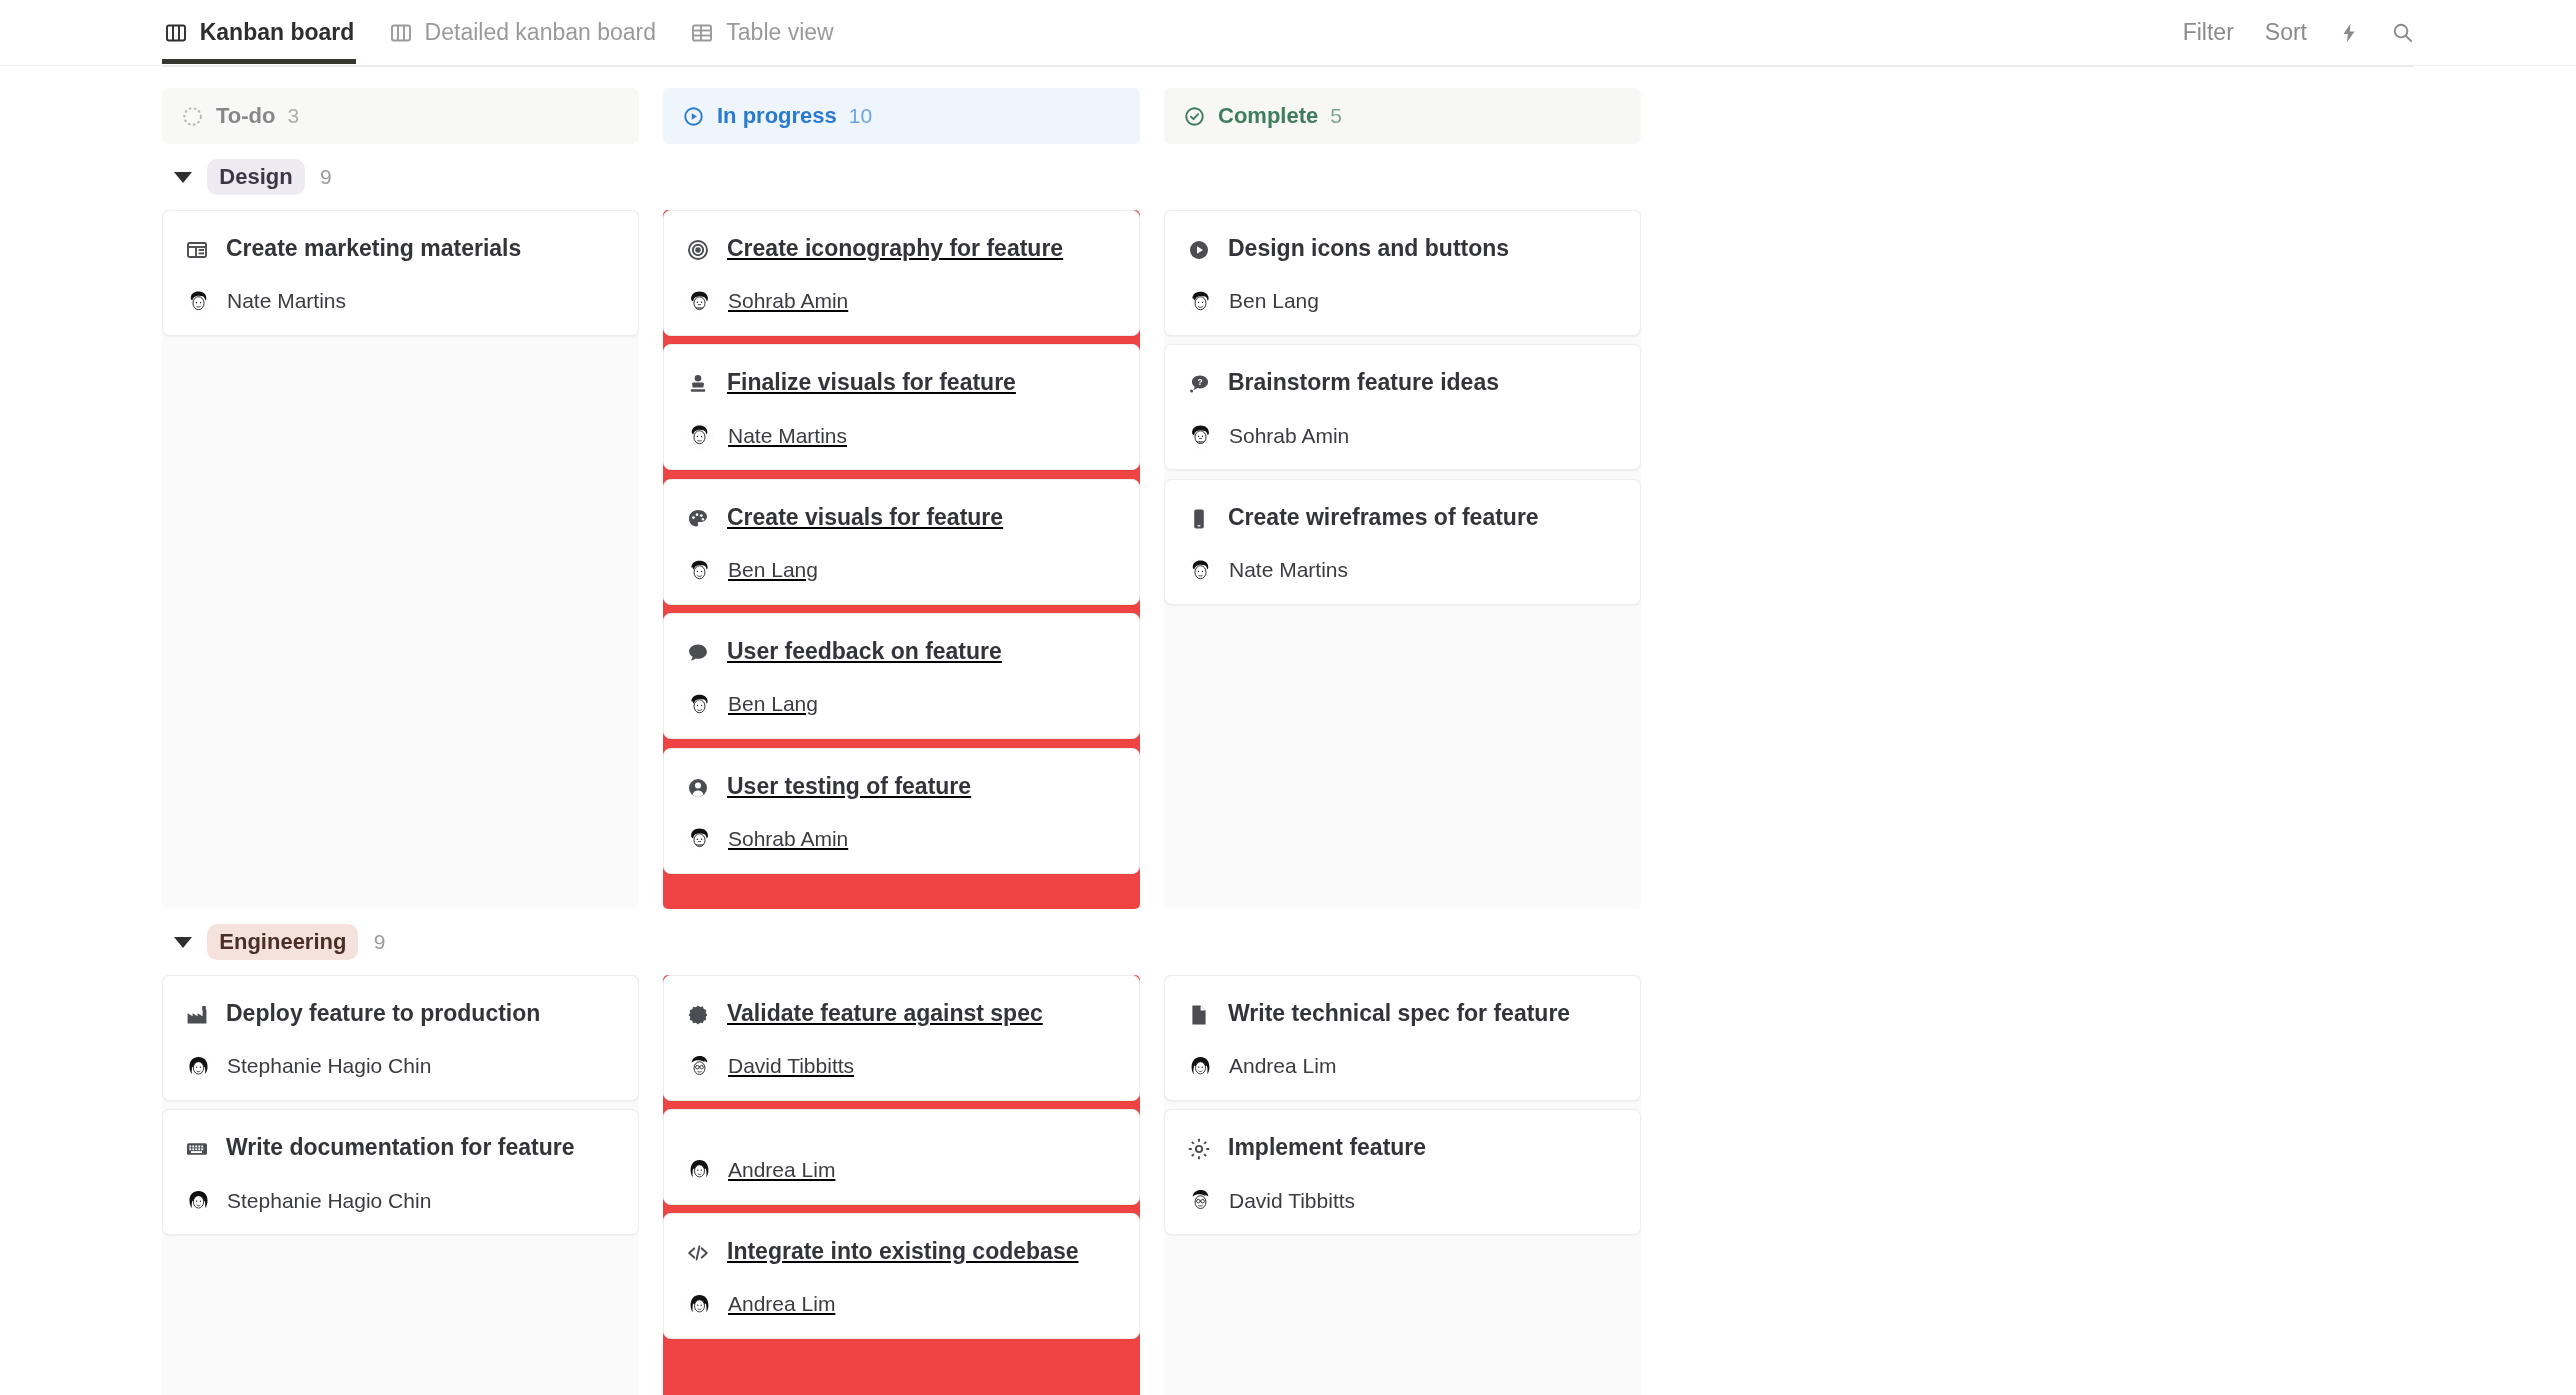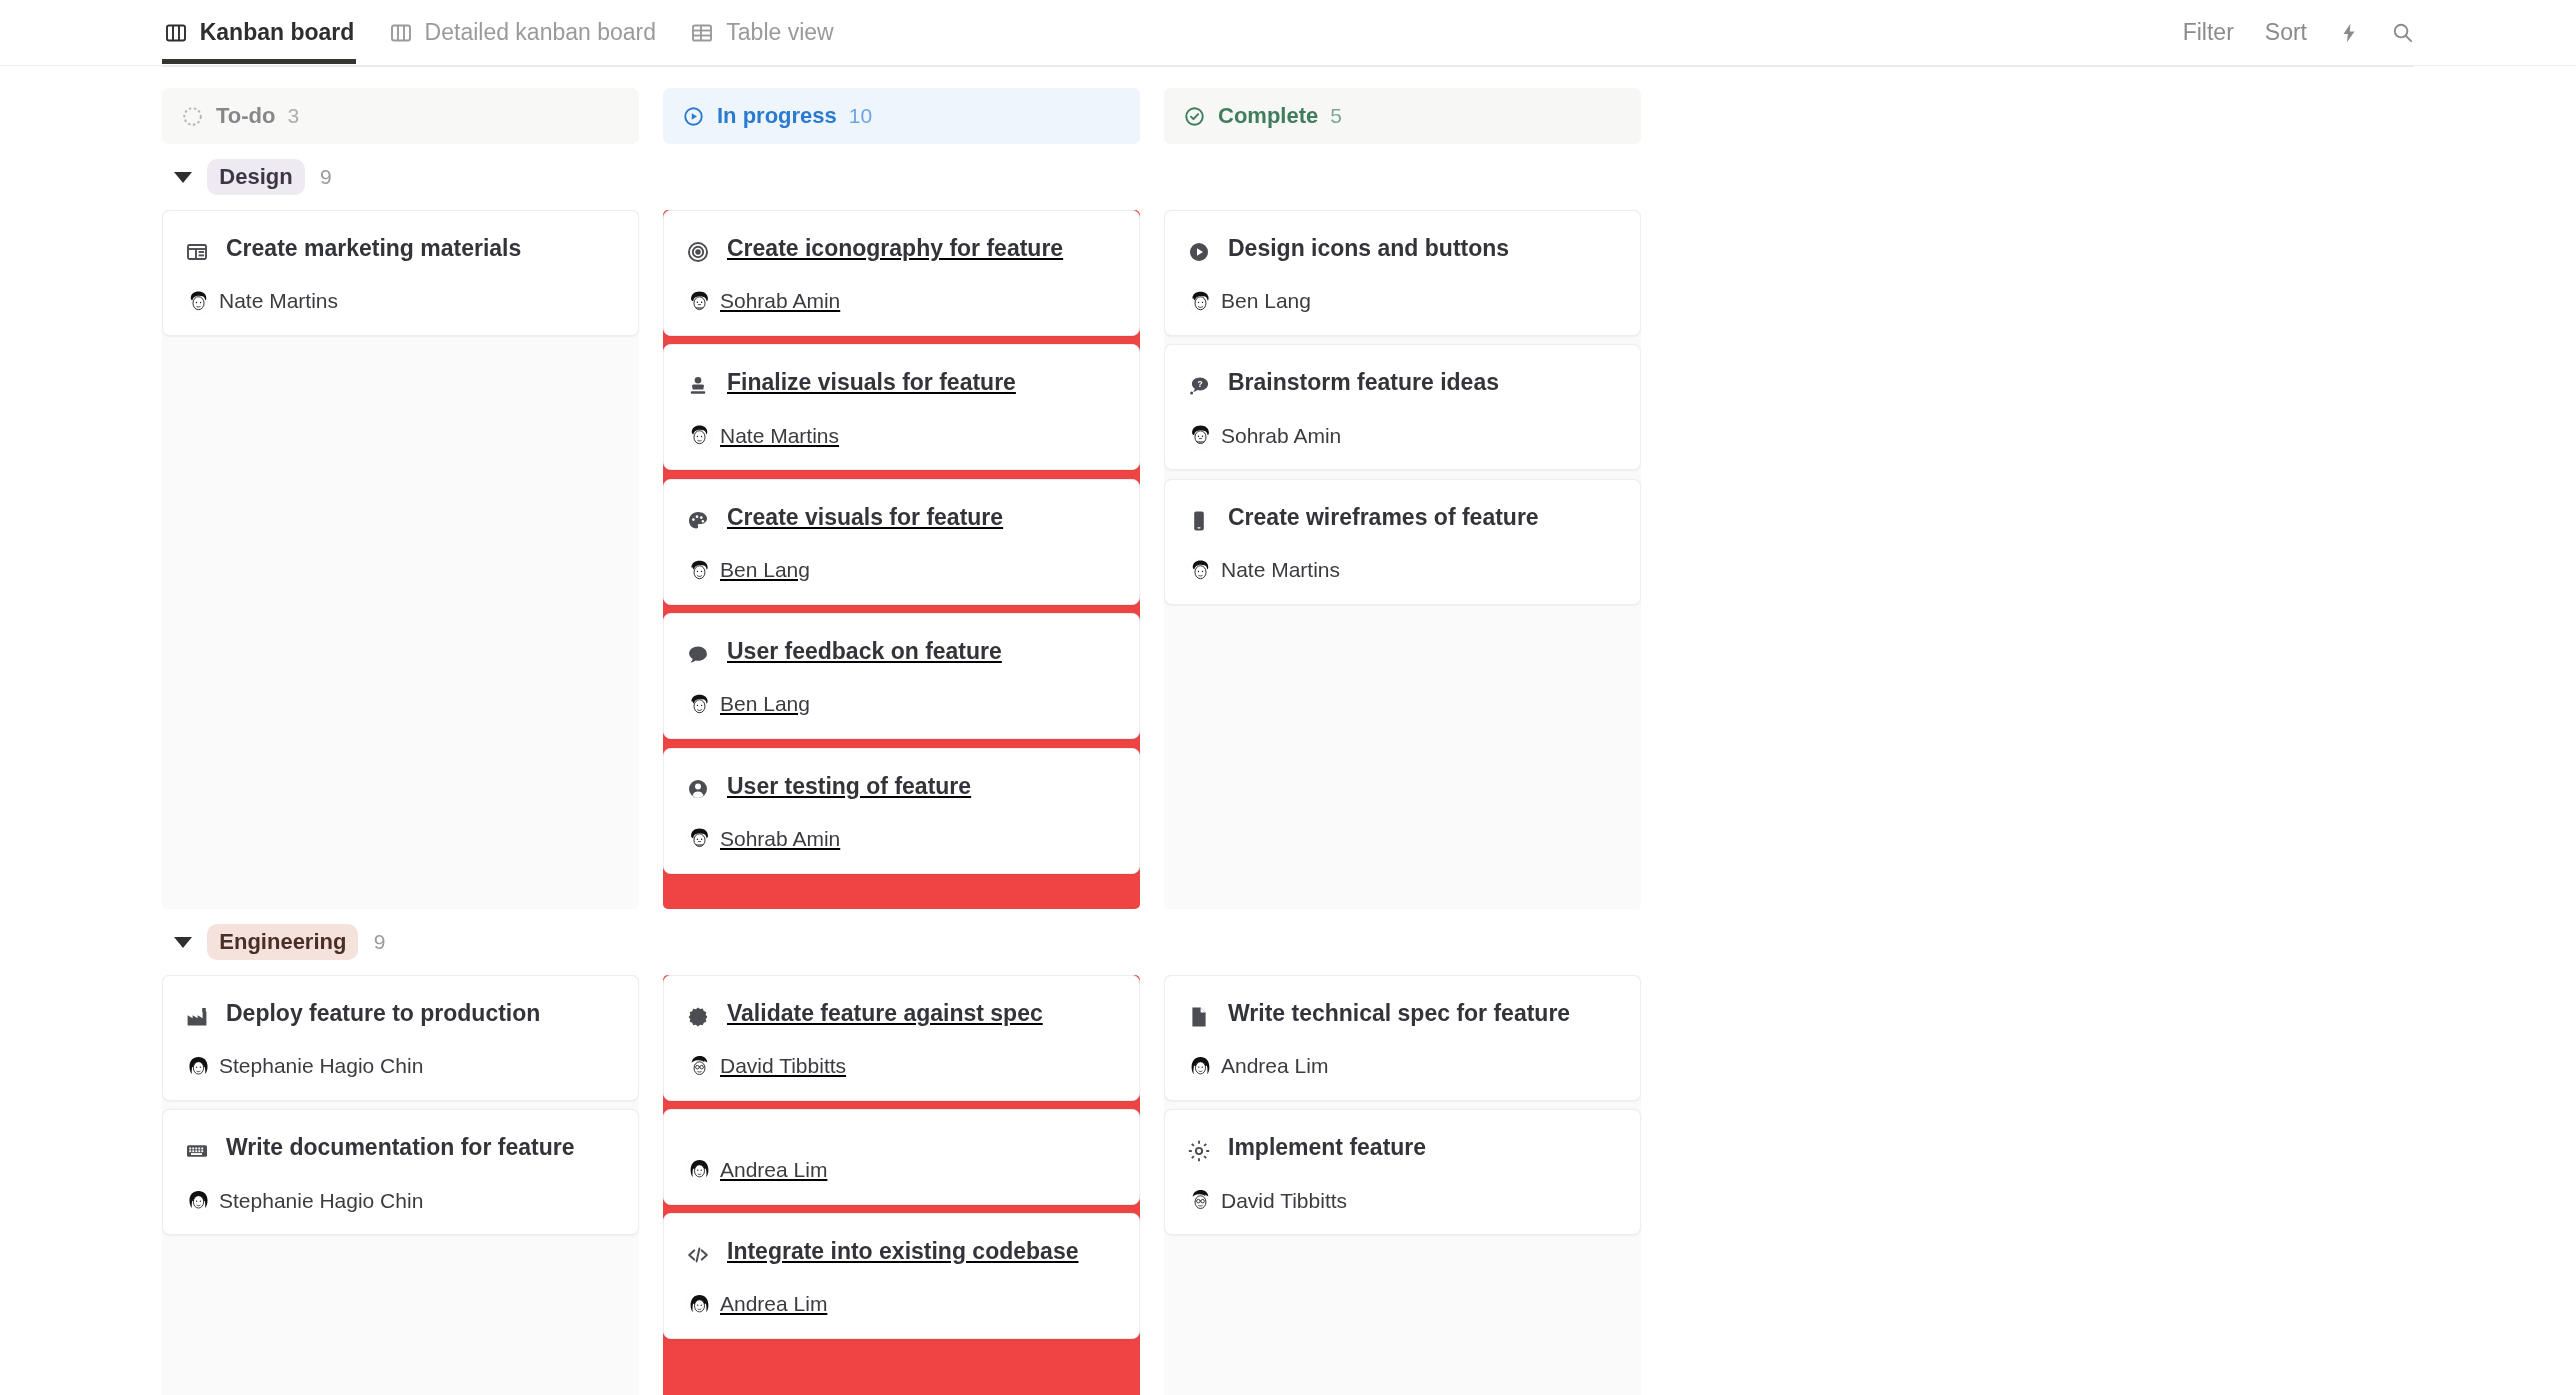--- a/index.html
+++ b/index.html
@@ -136,37 +136,37 @@
     background: #ffffff;
     border: 1.7px solid #eceef0;
     border-radius: 7.7px;
     box-shadow: 0 0.9px 1.7px rgba(15,15,15,.05);
     margin: 0 0 8.5px 0;
     padding: 22px 22px 20.4px 22px;
   }
   .card:first-child { margin-top: 0; }
   .card-title {
     display: flex;
-    align-items: flex-end;
+    align-items: center;
     gap: 17px;
     font-size: 23px;
     font-weight: 600;
     color: #33343a;
     line-height: 1.33;
   }
   .card-title .cicon {
     width: 24px; height: 24px;
     flex: 0 0 24px;
     margin-top: 3.4px;
     display: block;
   }
   .card-person {
     display: flex;
     align-items: center;
-    gap: 7px;
+    gap: 15px;
     margin-top: 24px;
     font-size: 21px;
     color: #3b3c41;
   }
   .avatar {
     width: 27px; height: 27px;
     border-radius: 50%;
     flex: 0 0 27px;
     overflow: hidden;
     background: #f1f1ef;

